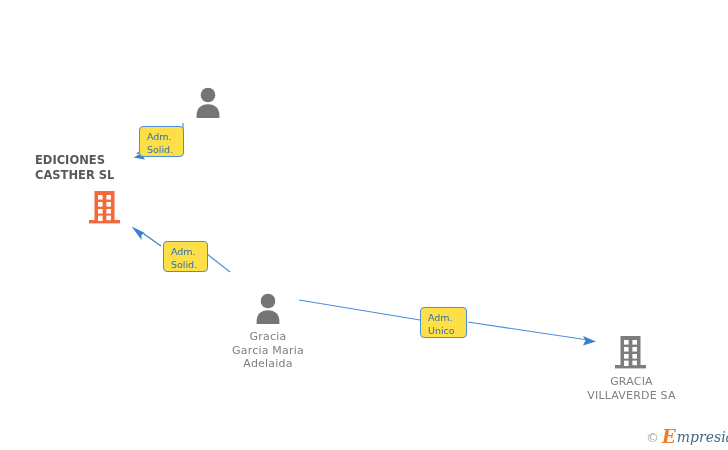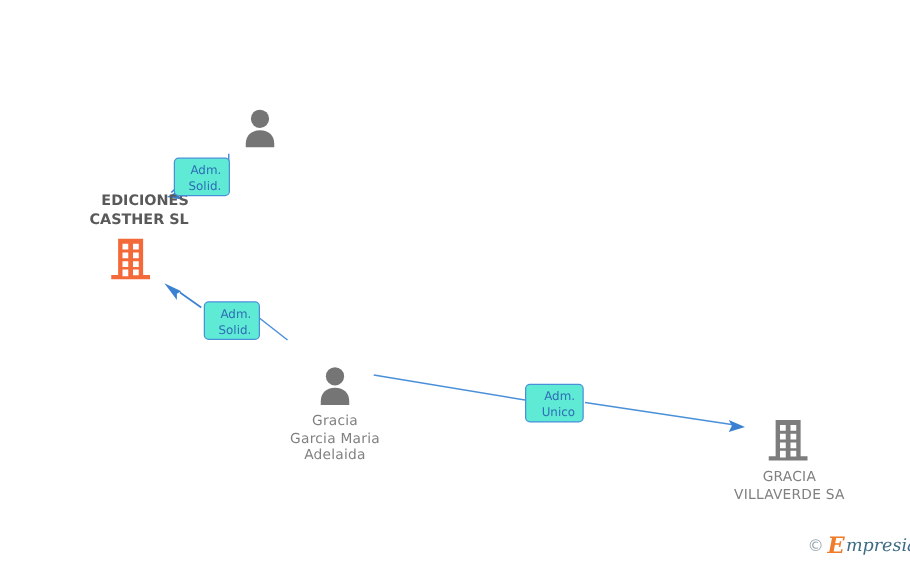--- a/index.html
+++ b/index.html
@@ -47,27 +47,27 @@
   }
   .icon-person {
     position: absolute;
   }
   
   .rel-label {
     position: absolute;
     box-sizing: border-box;
     border: 1.4px solid #4a90d9;
     border-radius: 4px;
-    background: #5eead4;
+    background: #fde047;
     color: #2f6fb5;
     font-size: 9.5px;
     line-height: 13px;
     padding: 3px 6px 3px 7px;
     white-space: pre-line;
-    text-align: right;
+    text-align: left;
     box-shadow: 0 0 0 0 rgba(0,0,0,0);
   }
   
   .watermark {
     position: absolute;
     display: flex;
     align-items: center;
     gap: 3px;
   }
   .wm-c {
@@ -124,21 +124,21 @@
   </svg>
 
 
   <div class="icon-person" style="left:193px; top:86px;">
     <svg width="30" height="32" viewBox="0 0 30 32">
       <circle cx="15" cy="9" r="7.3" fill="#757575"></circle>
       <path d="M15,18.2 C7.8,18.2 3.6,22.6 3.6,29.2 L3.6,32 L26.4,32 L26.4,29.2 C26.4,22.6 22.2,18.2 15,18.2 Z" fill="#757575"></path>
     </svg>
   </div>
 
-  <div class="entity-name company-bold" style="left:35px; top:153px; width:116px; text-align:right;">EDICIONES
+  <div class="entity-name company-bold" style="left:35px; top:153px; width:116px; text-align:left;">EDICIONES
 CASTHER SL</div>
 
   <div class="icon-company" style="left:88px; top:189px;">
     <svg width="33" height="38" viewBox="0 0 33 38">
       <rect x="6.5" y="2" width="20" height="30" fill="#f4693a"></rect>
       <rect x="1" y="31" width="31" height="3.4" fill="#f4693a"></rect>
       <rect x="10" y="6" width="4.6" height="4.6" fill="#ffffff"></rect>
       <rect x="18.4" y="6" width="4.6" height="4.6" fill="#ffffff"></rect>
       <rect x="10" y="13" width="4.6" height="4.6" fill="#ffffff"></rect>
       <rect x="18.4" y="13" width="4.6" height="4.6" fill="#ffffff"></rect>

